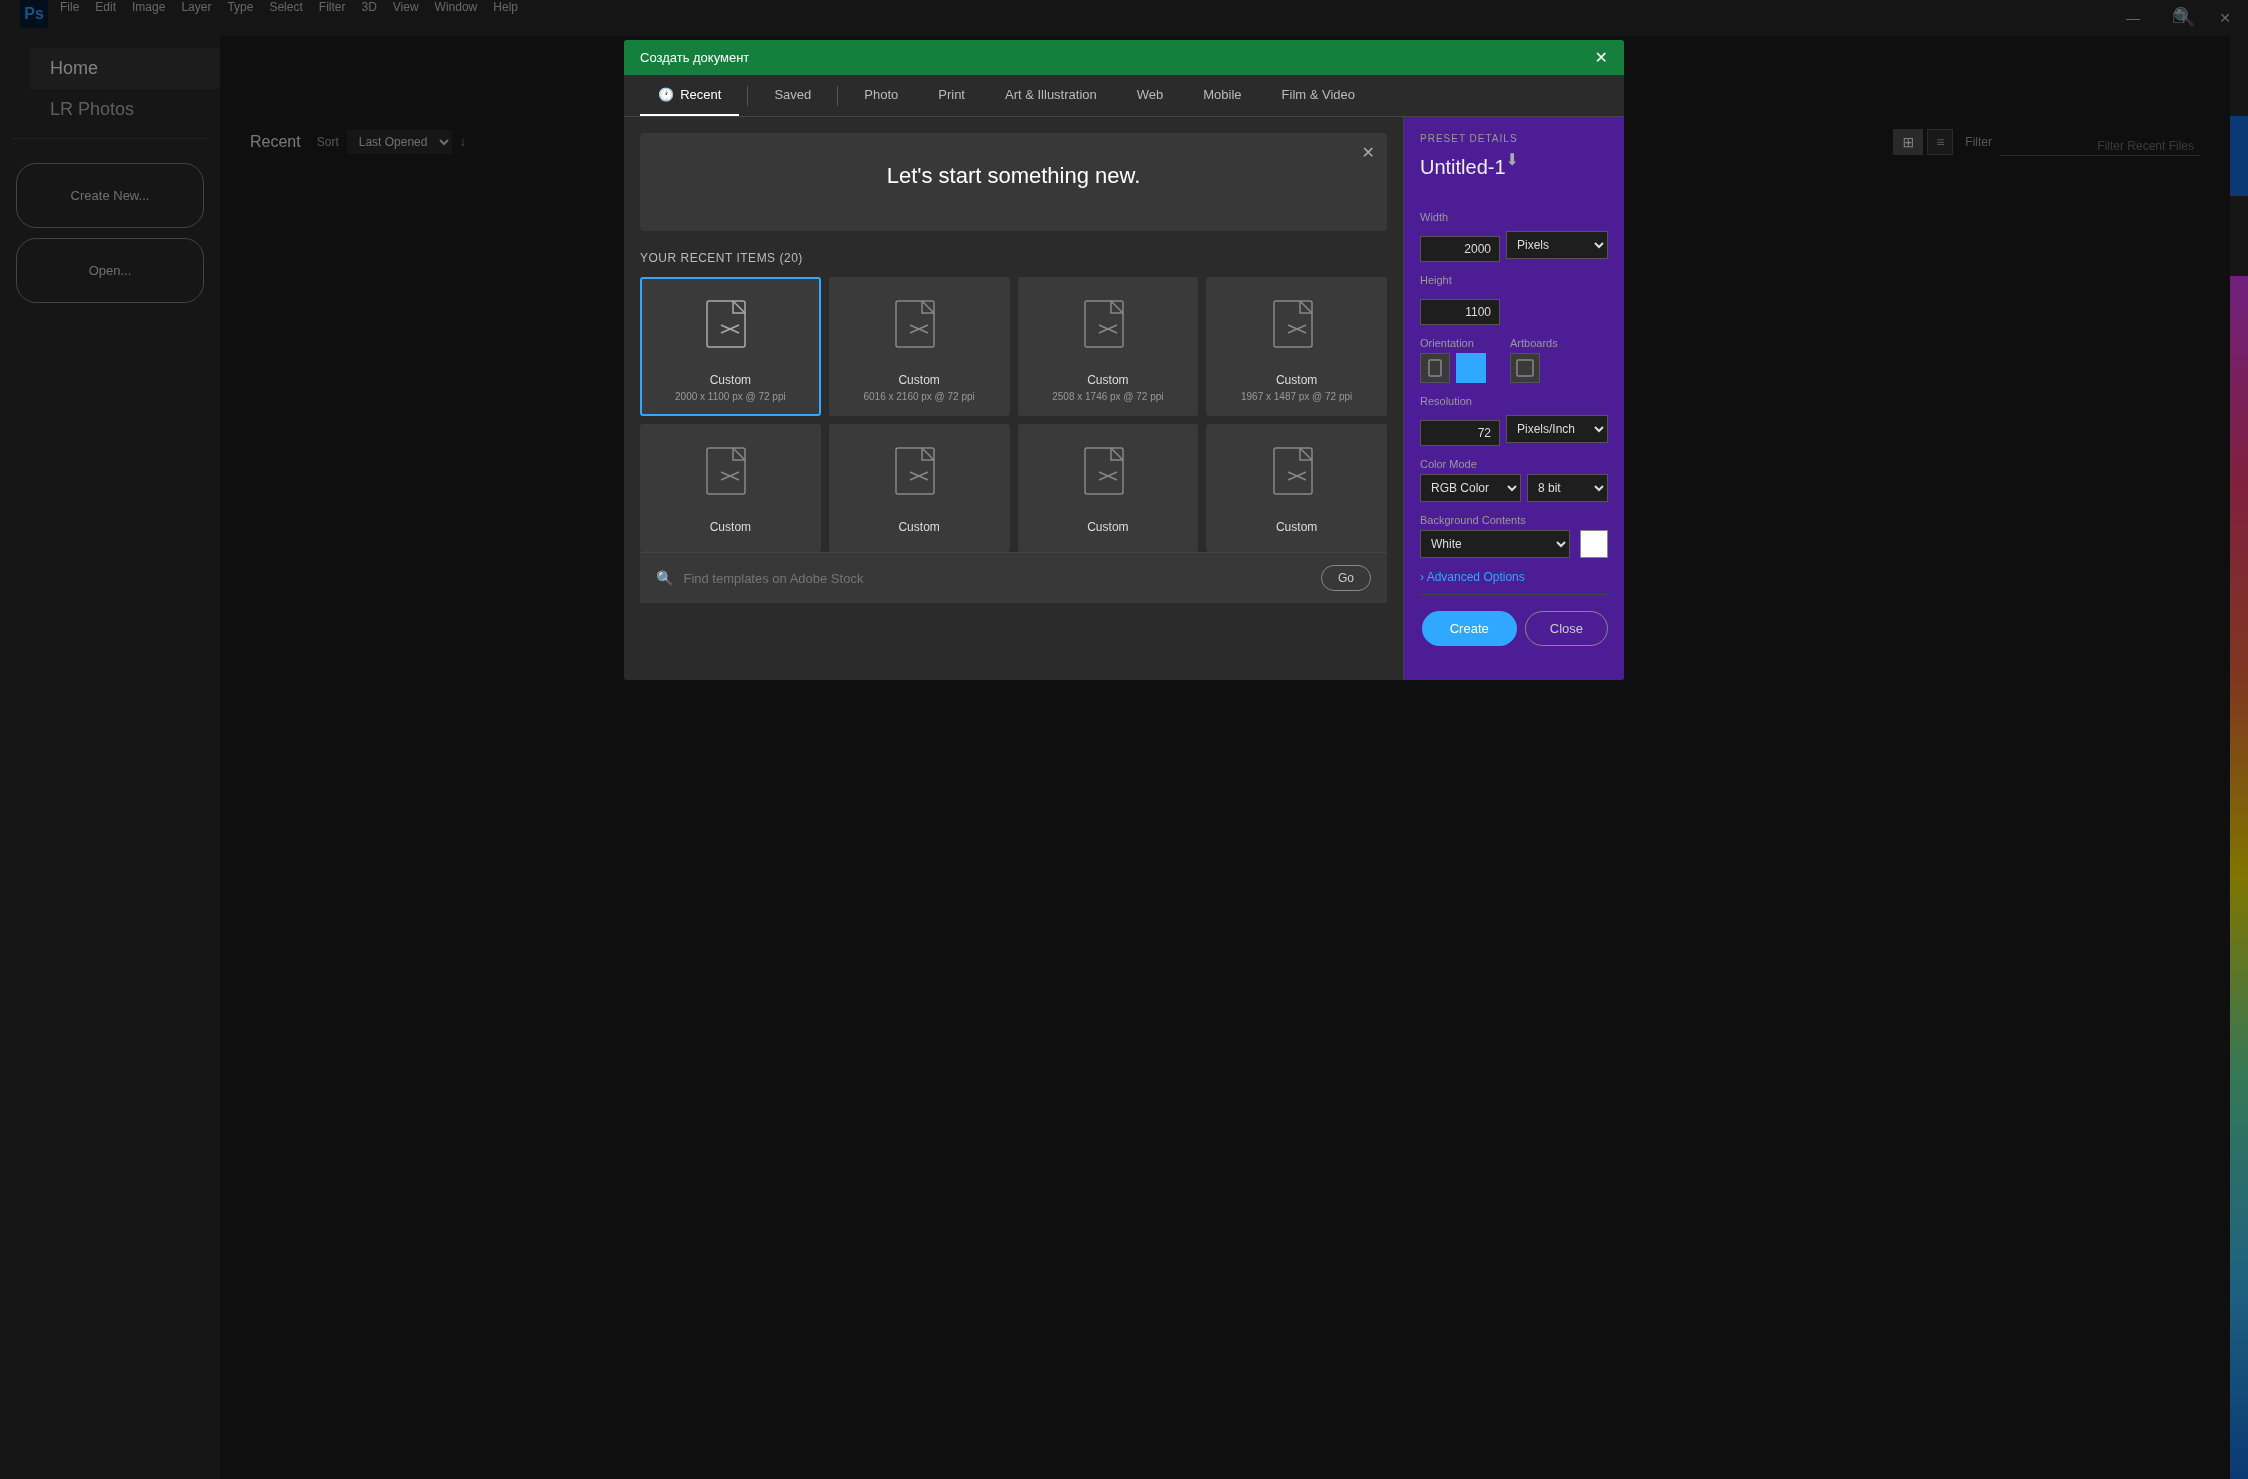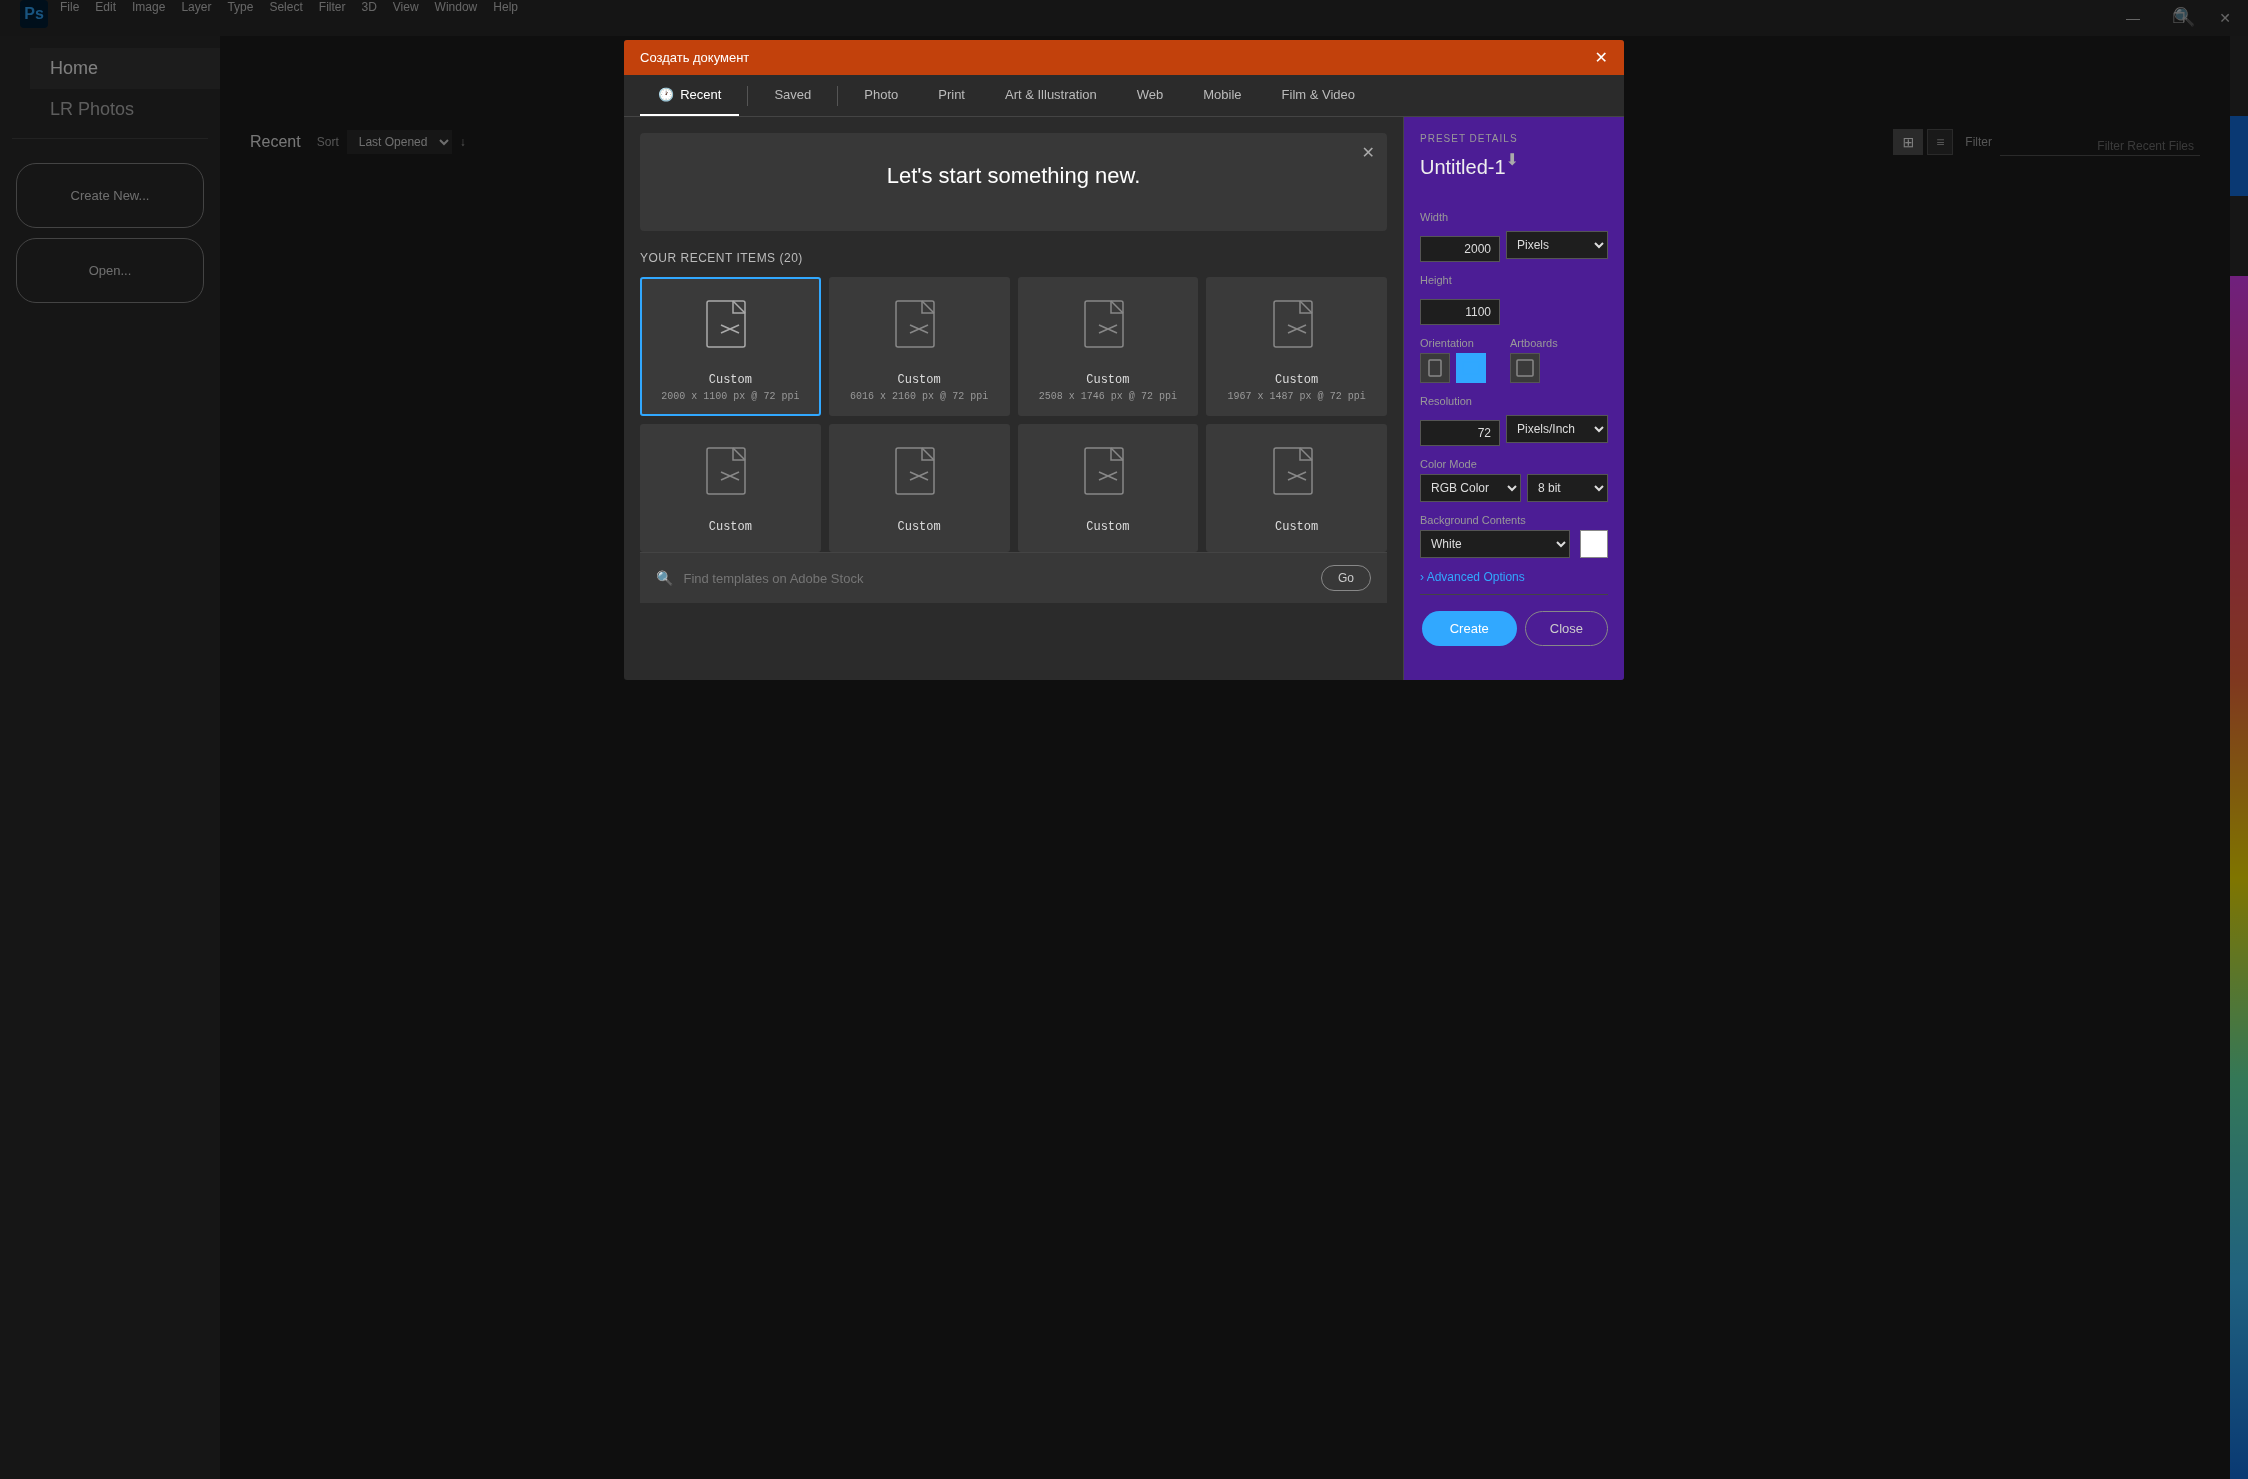--- a/index.html
+++ b/index.html
@@ -193,21 +193,21 @@
       background: #2b2b2b;
       width: 1000px;
       min-height: 640px;
       border-radius: 3px;
       display: flex;
       flex-direction: column;
       position: relative;
       overflow: hidden;
     }
     #modal-header {
-      background: #c2410c;
+      background: #15803d;
       padding: 8px 16px;
       font-size: 13px;
       color: #fff;
       display: flex;
       align-items: center;
       justify-content: space-between;
     }
     #modal-close {
       cursor: pointer;
       font-size: 16px;
@@ -290,21 +290,20 @@
       font-size: 12px;
       color: #bbb;
       margin-bottom: 12px;
       text-transform: uppercase;
       letter-spacing: 0.5px;
     }
     #recent-grid {
       display: grid;
       grid-template-columns: repeat(4, 1fr);
       gap: 8px;
-      font-family: Liberation Mono, monospace;
     }
     .preset-card {
       background: #3a3a3a;
       border-radius: 3px;
       padding: 20px 10px 12px;
       display: flex;
       flex-direction: column;
       align-items: center;
       cursor: pointer;
       border: 2px solid transparent;

